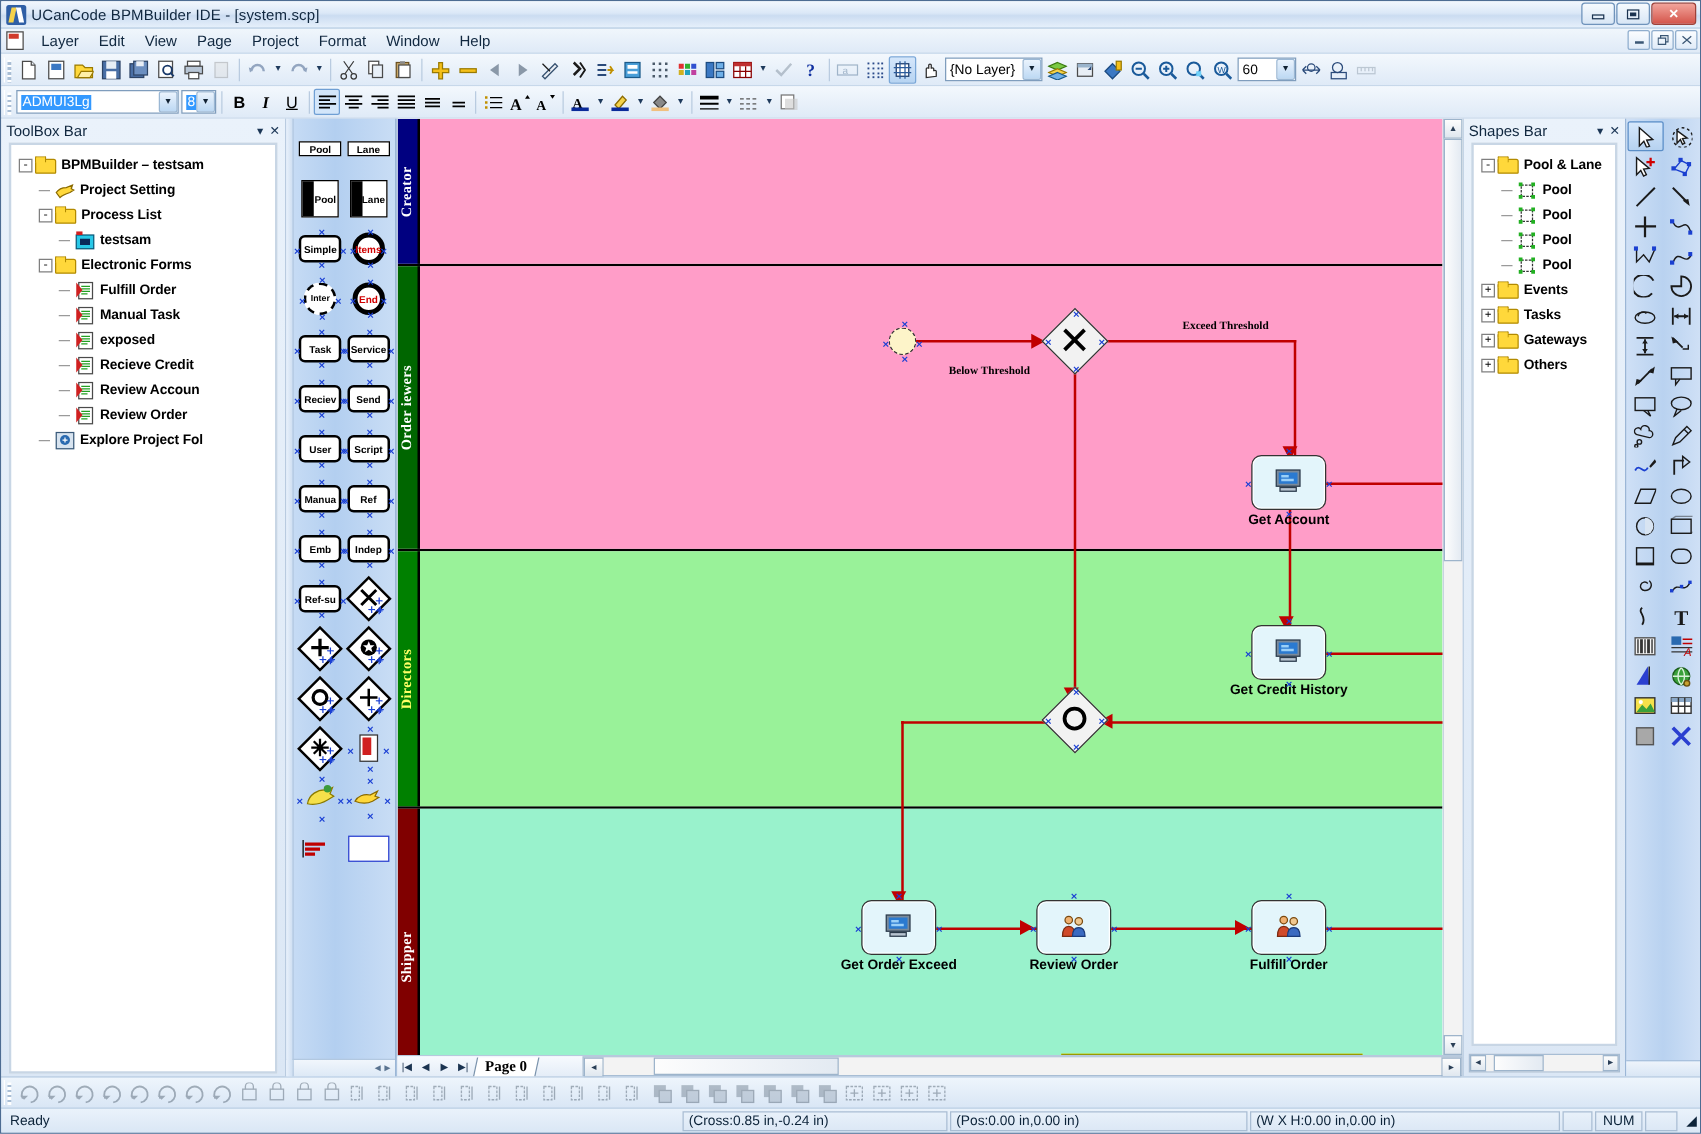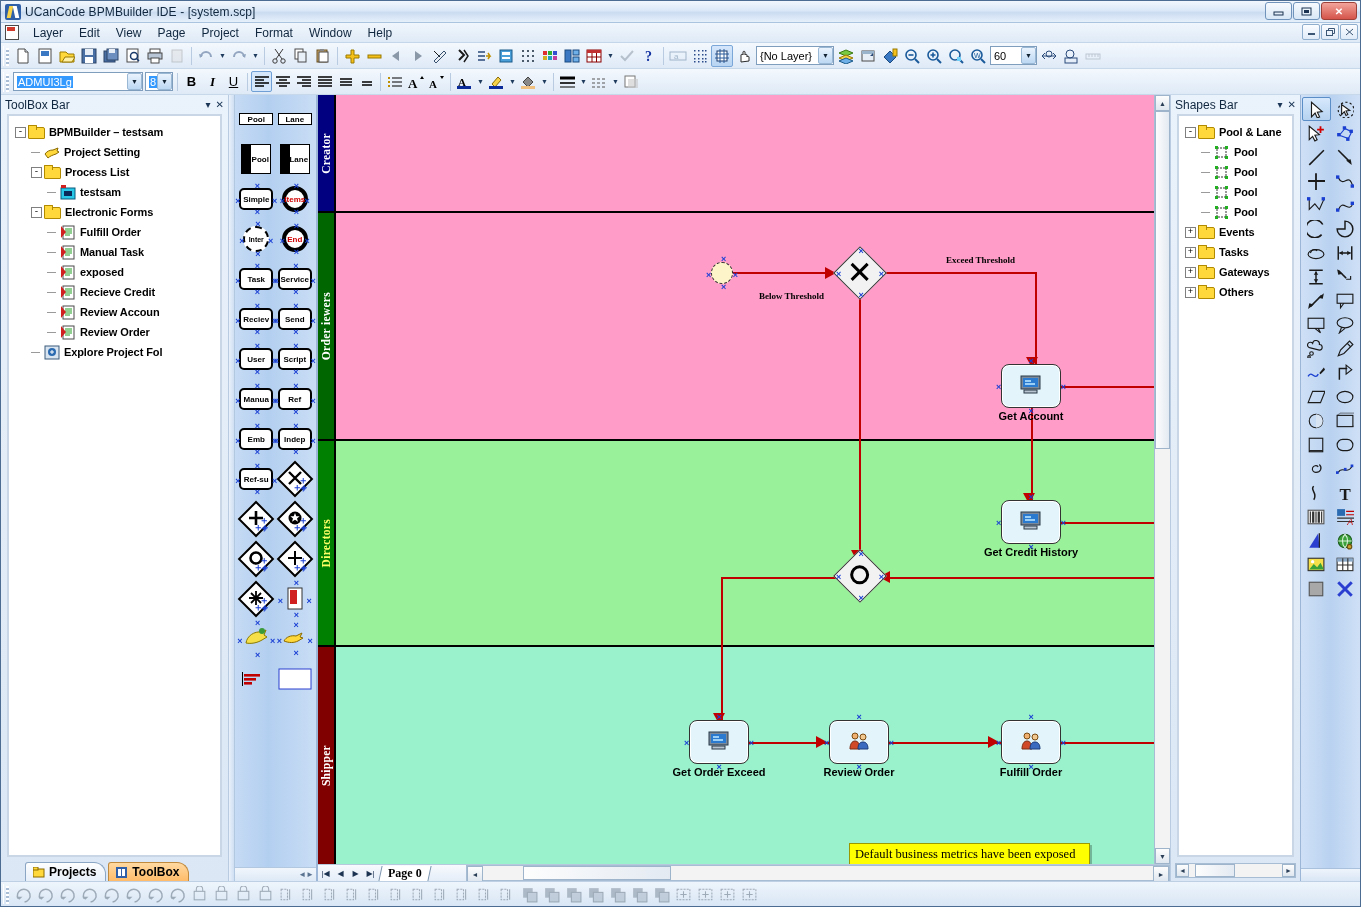--- a/index.html
+++ b/index.html
@@ -859,36 +859,20 @@
               <span style="width:3px;flex:0 0 3px"></span>
               <span class="ticon"><svg width="16" height="15">
                   <rect x="1" y="1" width="14" height="13" fill="#d8e4f0" stroke="#3a5a7a"></rect>
                   <circle cx="8" cy="7" r="4" fill="#2a6ab0"></circle>
                   <path d="M6 7h4M8 5v4" stroke="#fff"></path>
                 </svg></span>
               <span class="tlabel">Explore Project Fol</span>
             </div>
           </div>
       </div>
-      <div class="lefttabs">
-        <div class="ltab">
-          <svg width="12" height="11">
-              <rect x="0" y="2" width="11" height="8" fill="#ffd83b" stroke="#8a6a00"></rect>
-              <rect x="0" y="0" width="5" height="3" fill="#ffd83b" stroke="#8a6a00"></rect>
-            </svg>
-          <span>Projects</span>
-        </div>
-        <div class="ltab active">
-          <svg width="12" height="11">
-              <rect x="0" y="0" width="11" height="11" fill="#2f5fa6"></rect>
-              <path d="M2 2h3v7H2zM6 2h3v7H6z" fill="#fff"></path>
-            </svg>
-          <span>ToolBox</span>
-        </div>
-      </div>
     </div>
 
     <div class="stencil">
       <div class="stencil-split"></div>
       <div class="stencil-grid" id="stencil-grid">
           <div class="scell">
             <div class="shp pooltag">
               <span>Pool</span>
             </div>
           </div>
@@ -1943,13 +1927,23 @@
         </div>
         <div class="bbtn">
           <svg width="17" height="17" viewBox="0 0 16 16">
             <rect x="2" y="3" width="12" height="10" fill="none" stroke="#4a5a6a" stroke-dasharray="2 1"></rect>
             <path d="M8 5v6M5 8h6" stroke="#4a5a6a"></path>
           </svg>
         </div>
       </div>
   </div>
 
+  <div class="statusbar">
+    <div class="sfield flat" style="flex:1;">Ready</div>
+    <div class="sfield" style="width:212px;">(Cross:0.85 in,-0.24 in)</div>
+    <div class="sfield" style="width:238px;">(Pos:0.00 in,0.00 in)</div>
+    <div class="sfield" style="width:248px;">(W X H:0.00 in,0.00 in)</div>
+    <div class="sfield" style="width:24px;"></div>
+    <div class="sfield" style="width:38px;justify-content:center;">NUM</div>
+    <div class="sfield" style="width:26px;"></div>
+    <div class="sfield flat" style="width:14px;">◢</div>
+  </div>
 </div>
 
 </body></html>

